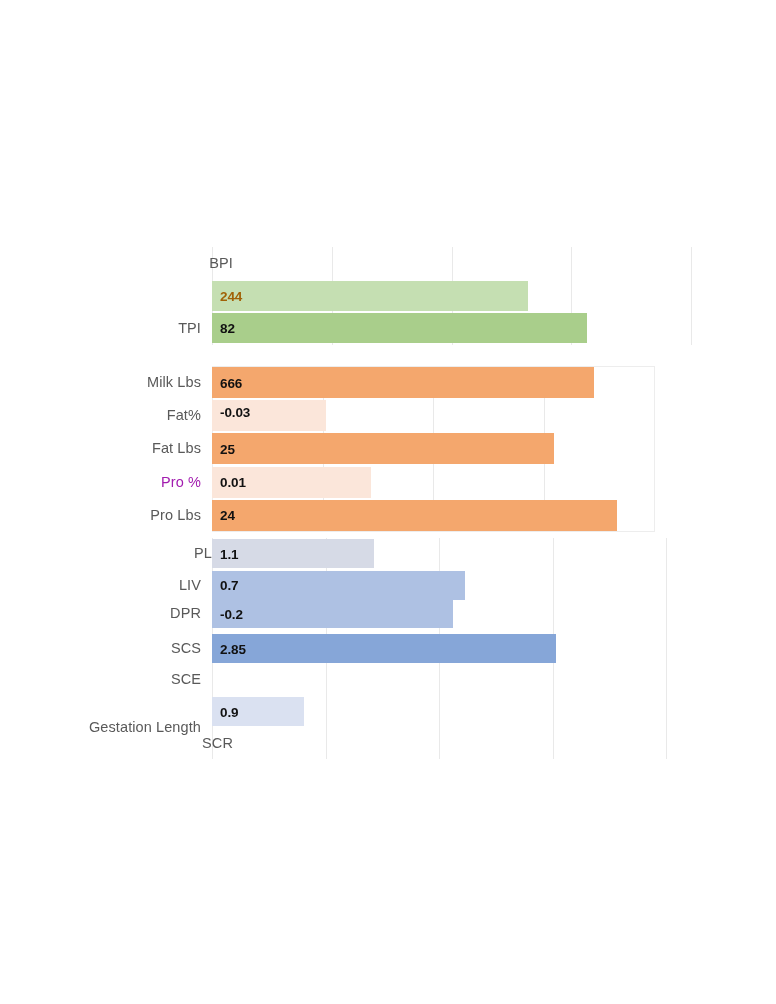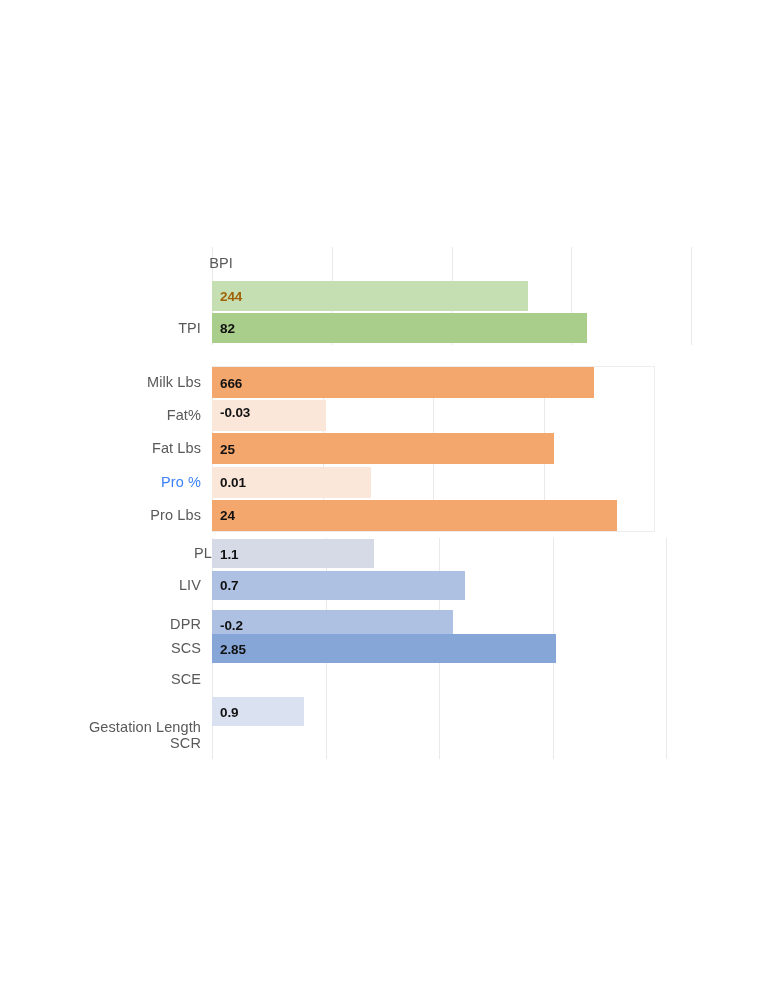--- a/index.html
+++ b/index.html
@@ -88,21 +88,21 @@
         <div class="row-label" style="left: 0px; width: 201px; top: 0px; height: 33.2px; line-height: 33.2px; color: rgb(89, 89, 89);">Fat%</div>
         <div class="bar" style="left: 212px; top: 1.1px; height: 31px; width: 114px; background: rgb(251, 230, 218);"></div>
         <div class="bar-value" style="left: 220px; top: 13px; color: rgb(17, 17, 17);">-0.03</div>
       </div>
       <div class="row" style="top: 66.4px; height: 33.2px; padding-left: 37px;">
         <div class="row-label" style="left: 0px; width: 201px; top: 0px; height: 33.2px; line-height: 33.2px; color: rgb(89, 89, 89);">Fat Lbs</div>
         <div class="bar" style="left: 212px; top: 1.1px; height: 31px; width: 342px; background: rgb(244, 167, 109);"></div>
         <div class="bar-value" style="left: 220px; top: 16.6px; color: rgb(17, 17, 17);">25</div>
       </div>
       <div class="row" style="top: 99.6px; height: 33.2px;">
-        <div class="row-label" style="left: 0px; width: 201px; top: 0px; height: 33.2px; line-height: 33.2px; color: #3b82f6;">Pro %</div>
+        <div class="row-label" style="left: 0px; width: 201px; top: 0px; height: 33.2px; line-height: 33.2px; color: #a21caf;">Pro %</div>
         <div class="bar" style="left: 212px; top: 1.1px; height: 31px; width: 159px; background: rgb(251, 230, 218);"></div>
         <div class="bar-value" style="left: 220px; top: 16.6px; color: rgb(17, 17, 17);">0.01</div>
       </div>
       <div class="row" style="top: 132.8px; height: 33.2px;">
         <div class="row-label" style="left: 0px; width: 201px; top: 0px; height: 33.2px; line-height: 33.2px; color: rgb(89, 89, 89);">Pro Lbs</div>
         <div class="bar" style="left: 212px; top: 1.1px; height: 31px; width: 405px; background: rgb(244, 167, 109);"></div>
         <div class="bar-value" style="left: 220px; top: 16.6px; color: rgb(17, 17, 17);">24</div>
       </div>
     </div>
     <div class="section" style="left: 0px; top: 538px; width: 776px; height: 221.2px;">
@@ -116,35 +116,35 @@
       <div class="row" style="top: 0px; height: 31.6px;">
         <div class="row-label" style="left: 0px; width: 201px; top: 0px; height: 31.6px; line-height: 31.6px; color: rgb(89, 89, 89); padding-left: 11px;">PL</div>
         <div class="bar" style="left: 212px; top: 1.3px; height: 29px; width: 162px; background: rgb(214, 218, 230);"></div>
         <div class="bar-value" style="left: 220px; top: 15.8px; color: rgb(17, 17, 17);">1.1</div>
       </div>
       <div class="row" style="top: 31.6px; height: 31.6px;">
         <div class="row-label" style="left: 0px; width: 201px; top: 0px; height: 31.6px; line-height: 31.6px; color: rgb(89, 89, 89);">LIV</div>
         <div class="bar" style="left: 212px; top: 1.3px; height: 29px; width: 253px; background: rgb(174, 193, 227);"></div>
         <div class="bar-value" style="left: 220px; top: 15.8px; color: rgb(17, 17, 17);">0.7</div>
       </div>
-      <div class="row" style="top: 71px; height: 31.6px;">
+      <div class="row" style="top: 60px; height: 31.6px;">
         <div class="row-label" style="left: 0px; width: 201px; top: 0px; height: 31.6px; line-height: 31.6px; color: rgb(89, 89, 89);">DPR</div>
         <div class="bar" style="left: 212px; top: 1.3px; height: 29px; width: 241px; background: rgb(174, 193, 227);"></div>
         <div class="bar-value" style="left: 220px; top: 15.8px; color: rgb(17, 17, 17);">-0.2</div>
       </div>
       <div class="row" style="top: 94.8px; height: 31.6px;">
         <div class="row-label" style="left: 0px; width: 201px; top: 0px; height: 31.6px; line-height: 31.6px; color: rgb(89, 89, 89);">SCS</div>
         <div class="bar" style="left: 212px; top: 1.3px; height: 29px; width: 344px; background: rgb(134, 166, 216);"></div>
         <div class="bar-value" style="left: 220px; top: 15.8px; color: rgb(17, 17, 17);">2.85</div>
       </div>
       <div class="row" style="top: 126.4px; height: 31.6px;">
         <div class="row-label" style="left: 0px; width: 201px; top: 0px; height: 31.6px; line-height: 31.6px; color: rgb(89, 89, 89);">SCE</div>
       </div>
       <div class="row" style="top: 158px; height: 31.6px;">
         <div class="row-label" style="left: 0px; width: 201px; top: 0px; height: 31.6px; line-height: 31.6px; color: rgb(89, 89, 89); margin-top: 16px;">Gestation Length</div>
         <div class="bar" style="left: 212px; top: 1.3px; height: 29px; width: 92px; background: rgb(218, 225, 241);"></div>
         <div class="bar-value" style="left: 220px; top: 15.8px; color: rgb(17, 17, 17);">0.9</div>
       </div>
-      <div class="row" style="top: 189.6px; height: 31.6px;">
+      <div class="row" style="top: 189.6px; height: 31.6px; margin-left: 32px;">
         <div class="row-label" style="left: 0px; width: 201px; top: 0px; height: 31.6px; line-height: 31.6px; color: rgb(89, 89, 89);">SCR</div>
       </div>
     </div>
   </div>
 
 </body></html>

